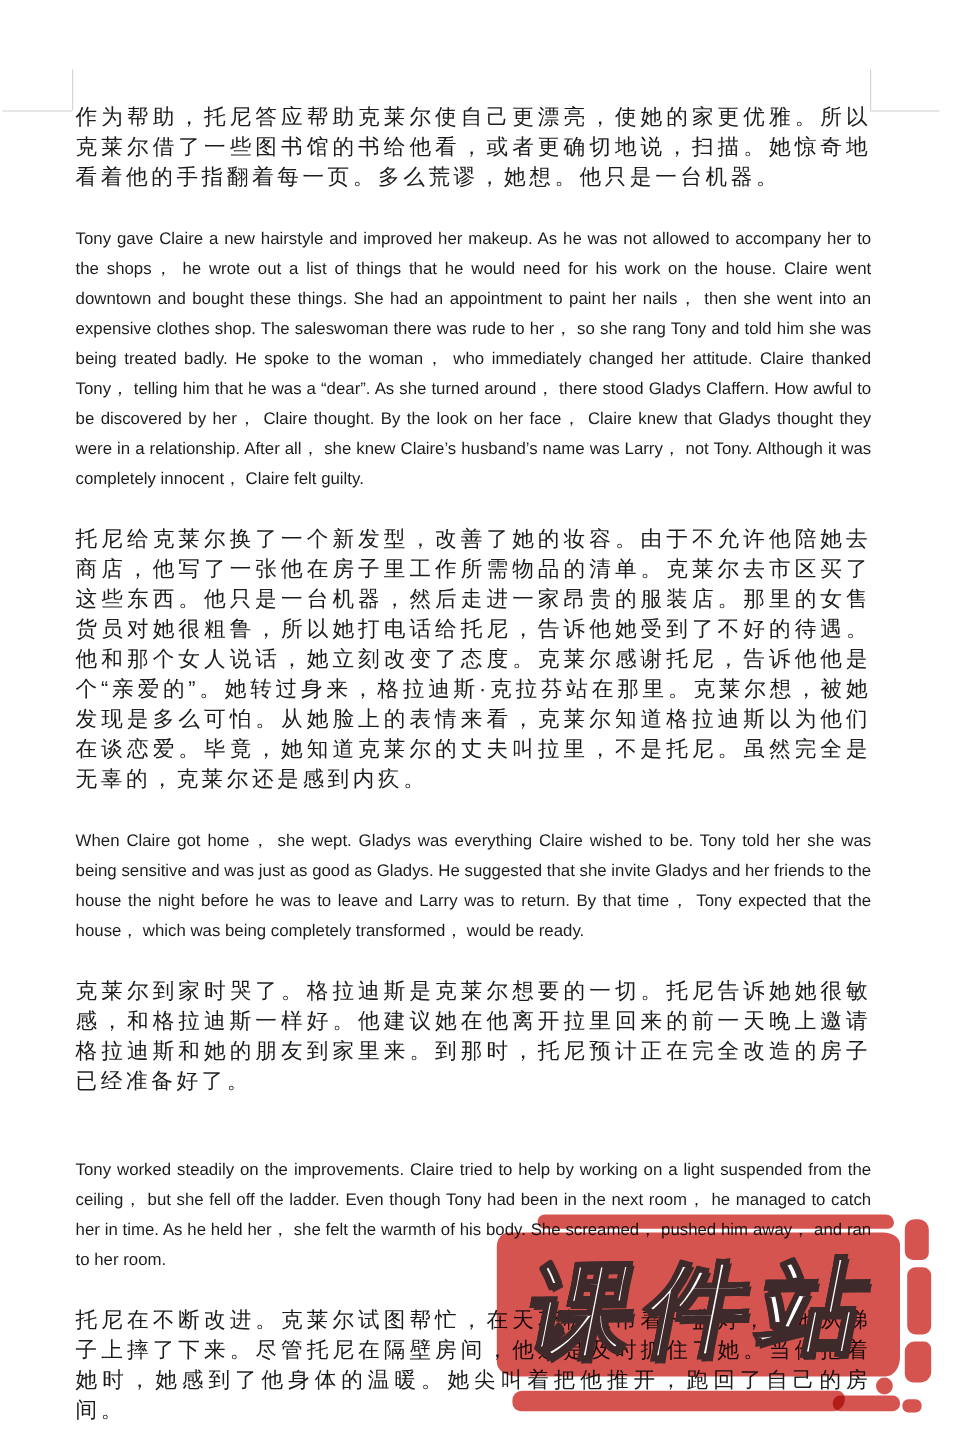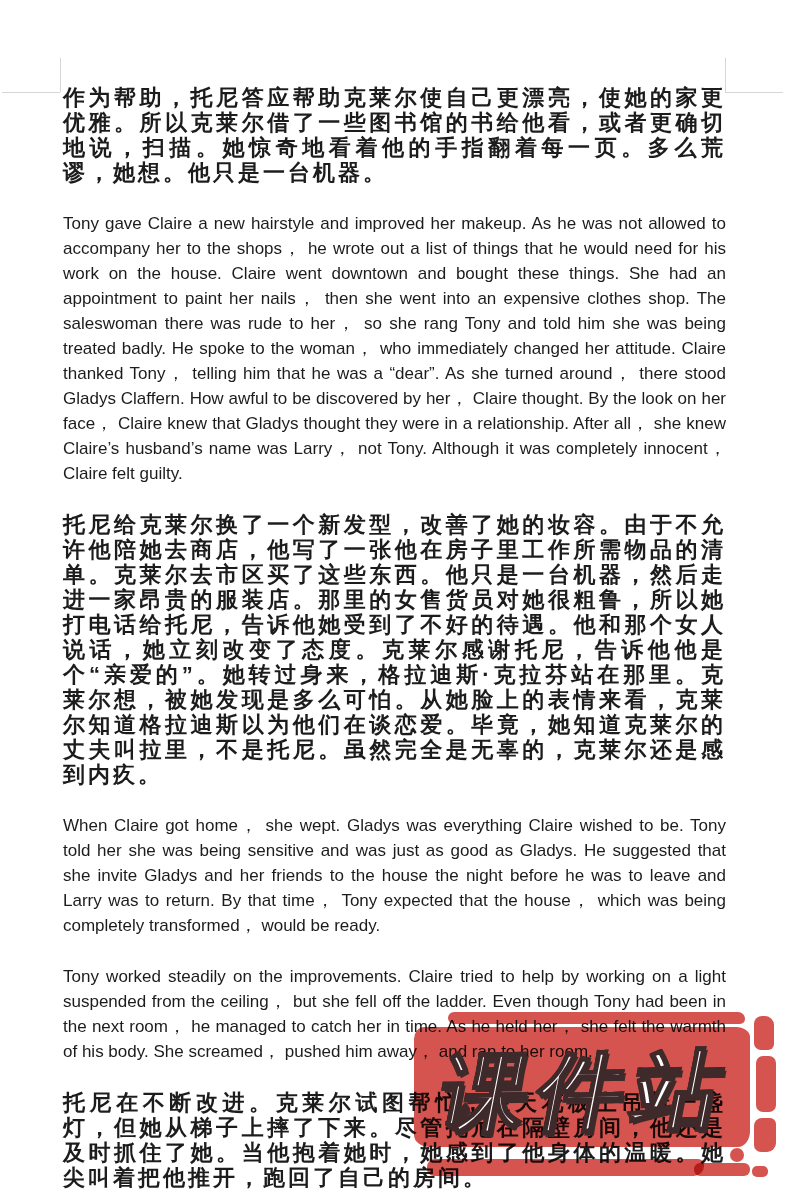--- a/index.html
+++ b/index.html
@@ -16,22 +16,22 @@
   .corner-mark.left  .h { right:0; }
   .corner-mark.right { left:725px; top:92px; }
   .corner-mark.right .v { left:0; }
   .corner-mark.right .h { left:0; }
 
   .content {
     position:absolute; left:63px; top:85px; width:663px;
     color:#1c1c1c; text-align:justify;
   }
   .content p { margin:0 0 26px 0; line-height:25px; }
-  .content p.en { font-size:17px; }
-  .content p.zh { font-size:22px; letter-spacing:3px;font-weight:bold; }
+  .content p.en { font-size:14px; }
+  .content p.zh { font-size:18px; letter-spacing:3px; }
   .content p.big-gap { margin-bottom:48px; }
 
   
   .stamp-piece {
     position:absolute; background:#d5544f; mix-blend-mode:multiply;
   }
   .stamp-topbar  { left:448px; top:1012px; width:297px; height:12px; border-radius:6px 7px 5px 6px; }
   .stamp-body    { left:414px; top:1027px; width:336px; height:120px; border-radius:10px 14px 12px 16px / 12px 10px 16px 12px; }
   .stamp-seg1    { left:754px; top:1016px; width:20px; height:34px; border-radius:8px 9px 6px 7px; }
   .stamp-seg2    { left:756px; top:1056px; width:20px; height:56px; border-radius:7px; }
@@ -64,20 +64,21 @@
   <div class="corner-mark right">
     <span class="v"></span>
     <span class="h"></span>
   </div>
 
   <div class="content">
     <p class="zh">作为帮助，托尼答应帮助克莱尔使自己更漂亮，使她的家更优雅。所以克莱尔借了一些图书馆的书给他看，或者更确切地说，扫描。她惊奇地看着他的手指翻着每一页。多么荒谬，她想。他只是一台机器。</p>
     <p class="en">Tony gave Claire a new hairstyle and improved her makeup. As he was not allowed to accompany her to the shops， he wrote out a list of things that he would need for his work on the house. Claire went downtown and bought these things. She had an appointment to paint her nails， then she went into an expensive clothes shop. The saleswoman there was rude to her， so she rang Tony and told him she was being treated badly. He spoke to the woman， who immediately changed her attitude. Claire thanked Tony， telling him that he was a “dear”. As she turned around， there stood Gladys Claffern. How awful to be discovered by her， Claire thought. By the look on her face， Claire knew that Gladys thought they were in a relationship. After all， she knew Claire’s husband’s name was Larry， not Tony. Although it was completely innocent， Claire felt guilty.</p>
     <p class="zh">托尼给克莱尔换了一个新发型，改善了她的妆容。由于不允许他陪她去商店，他写了一张他在房子里工作所需物品的清单。克莱尔去市区买了这些东西。他只是一台机器，然后走进一家昂贵的服装店。那里的女售货员对她很粗鲁，所以她打电话给托尼，告诉他她受到了不好的待遇。他和那个女人说话，她立刻改变了态度。克莱尔感谢托尼，告诉他他是个“亲爱的”。她转过身来，格拉迪斯·克拉芬站在那里。克莱尔想，被她发现是多么可怕。从她脸上的表情来看，克莱尔知道格拉迪斯以为他们在谈恋爱。毕竟，她知道克莱尔的丈夫叫拉里，不是托尼。虽然完全是无辜的，克莱尔还是感到内疚。</p>
     <p class="en">When Claire got home， she wept. Gladys was everything Claire wished to be. Tony told her she was being sensitive and was just as good as Gladys. He suggested that she invite Gladys and her friends to the house the night before he was to leave and Larry was to return. By that time， Tony expected that the house， which was being completely transformed， would be ready.</p>
+    <p class="zh big-gap">克莱尔到家时哭了。格拉迪斯是克莱尔想要的一切。托尼告诉她她很敏感，和格拉迪斯一样好。他建议她在他离开拉里回来的前一天晚上邀请格拉迪斯和她的朋友到家里来。到那时，托尼预计正在完全改造的房子已经准备好了。</p>
     <p class="en">Tony worked steadily on the improvements. Claire tried to help by working on a light suspended from the ceiling， but she fell off the ladder. Even though Tony had been in the next room， he managed to catch her in time. As he held her， she felt the warmth of his body. She screamed， pushed him away， and ran to her room.</p>
     <p class="zh">托尼在不断改进。克莱尔试图帮忙，在天花板上吊着一盏灯，但她从梯子上摔了下来。尽管托尼在隔壁房间，他还是及时抓住了她。当他抱着她时，她感到了他身体的温暖。她尖叫着把他推开，跑回了自己的房间。</p>
 
   </div>
 
   <div>
     <div class="stamp-piece stamp-topbar"></div>
     <div class="stamp-piece stamp-body"></div>
     <div class="stamp-piece stamp-seg1"></div>
     <div class="stamp-piece stamp-seg2"></div>

